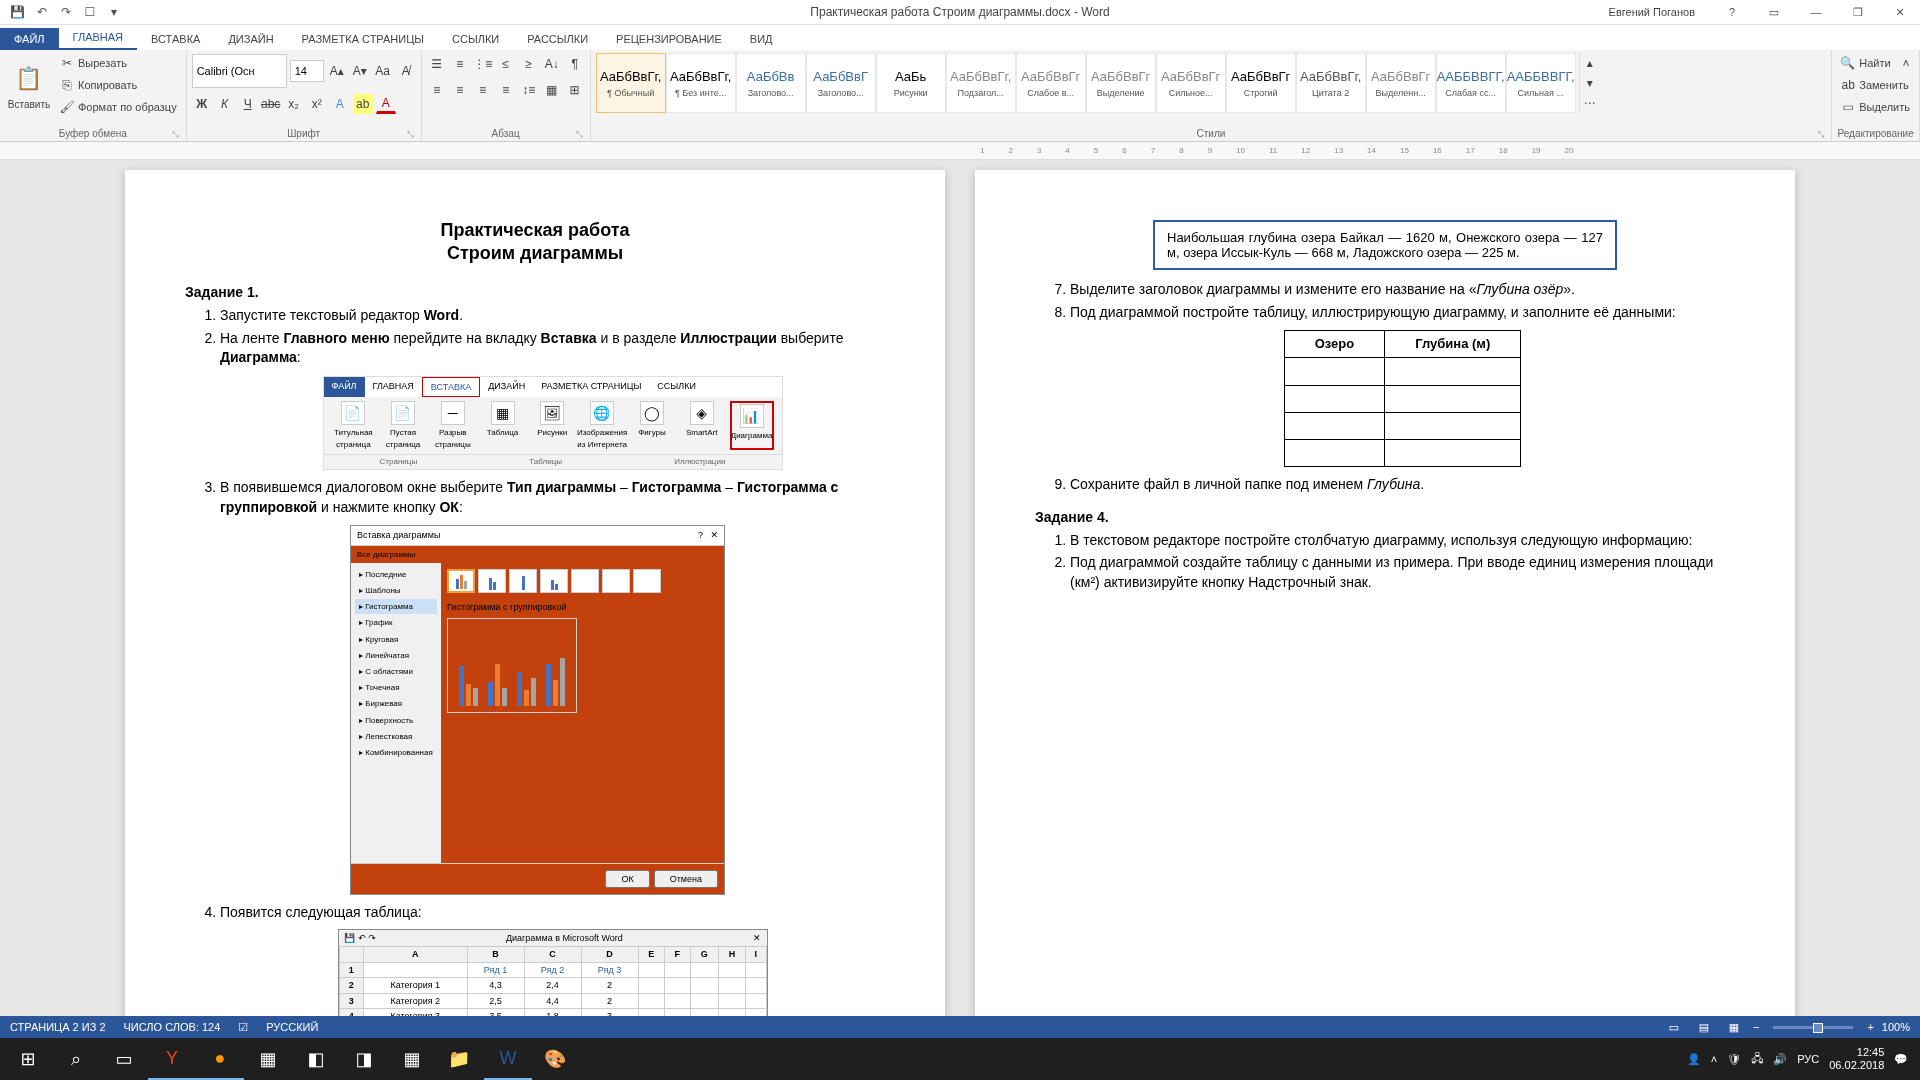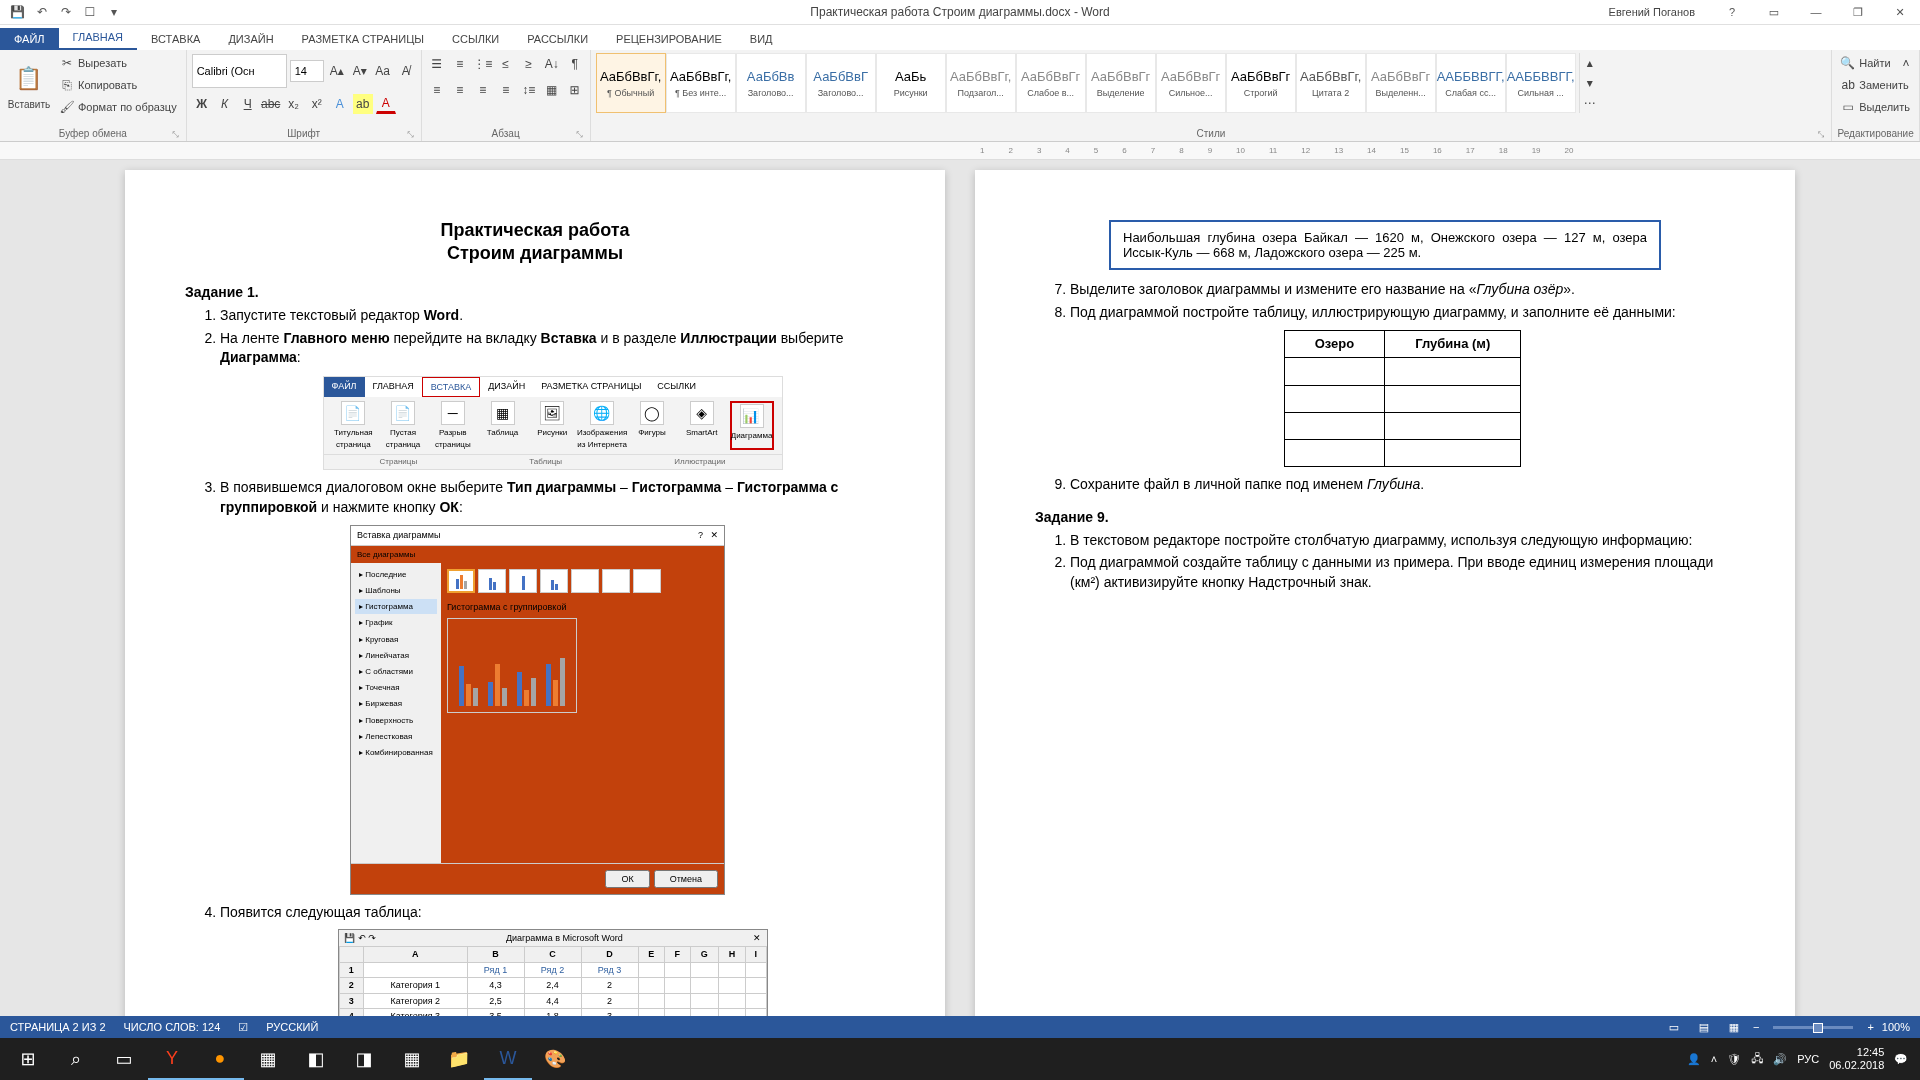--- a/index.html
+++ b/index.html
@@ -47,21 +47,21 @@
 
 
 .doc-area { position: absolute; top: 160px; left: 0; right: 0; bottom: 42px; background: #e6e6e6; overflow: hidden; display: flex; justify-content: center; gap: 30px; padding-top: 10px; }
 .ruler-v { position: absolute; left: 0; top: 155px; bottom: 42px; width: 18px; background: #f8f8f8; border-right: 1px solid #ddd; }
 .page { width: 820px; height: 1000px; background: #fff; box-shadow: 0 2px 8px rgba(0,0,0,0.2); padding: 50px 60px; font-size: 14px; color: #000; font-family: Calibri, sans-serif; }
 .page h1 { text-align: center; font-size: 18px; font-weight: bold; margin-bottom: 2px; }
 .page h2 { text-align: center; font-size: 18px; font-weight: bold; margin-bottom: 20px; }
 .task-title { font-weight: bold; margin: 14px 0 6px; }
 .page ol { margin-left: 35px; }
 .page li { margin-bottom: 3px; line-height: 1.4; }
-.info-box { border: 2px solid #2a5caa; padding: 8px 12px; margin: 0 auto 10px; width: 552px; font-size: 13px; text-align: justify; }
+.info-box { border: 2px solid #2a5caa; padding: 8px 12px; margin: 0 auto 10px; width: 464px; font-size: 13px; text-align: justify; }
 .data-table { margin: 8px auto; border-collapse: collapse; }
 .data-table th, .data-table td { border: 1px solid #000; padding: 4px 30px; font-size: 13px; text-align: right; }
 .data-table th { font-weight: bold; }
 
 
 .embed-ribbon { width: 460px; margin: 8px auto; background: #f3f3f3; border: 1px solid #ddd; font-size: 9px; }
 .embed-tabs { display: flex; background: #fff; }
 .embed-tab { padding: 3px 8px; font-size: 9px; text-transform: uppercase; }
 .embed-tab.file { background: #2b579a; color: #fff; }
 .embed-tab.active { border: 1px solid #c00; color: #2b579a; }
@@ -592,21 +592,21 @@
               </tr>
           <tr>
                 <td>&nbsp;</td>
                 <td>&nbsp;</td>
               </tr>
         </tbody>
           </table>
       </li>
       <li><span>Сохраните файл в личной папке под именем </span><i>Глубина</i><span>.</span></li>
     </ol>
-    <div class="task-title">Задание 9.</div>
+    <div class="task-title">Задание 4.</div>
     <ol>
       <li><span>В текстовом редакторе постройте столбчатую диаграмму, используя следующую информацию:</span>
       </li>
       <li><span>Под диаграммой создайте таблицу с данными из примера. При вводе единиц измерения площади (км²) активизируйте кнопку Надстрочный знак.</span></li>
     </ol>
   </div>
 </div>
 
 <div class="statusbar">
   <div class="left">

